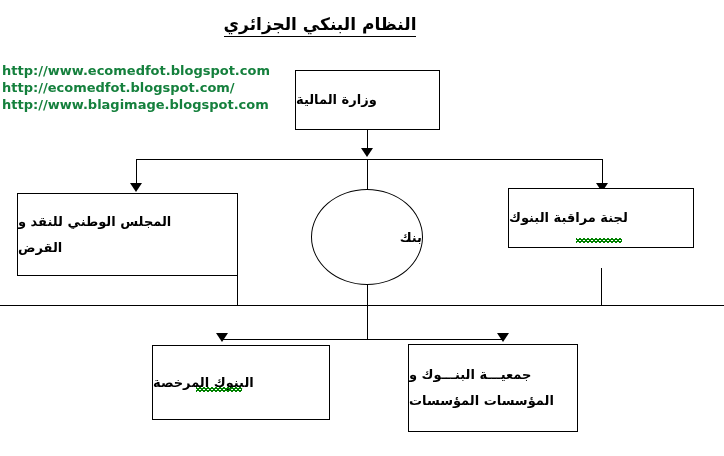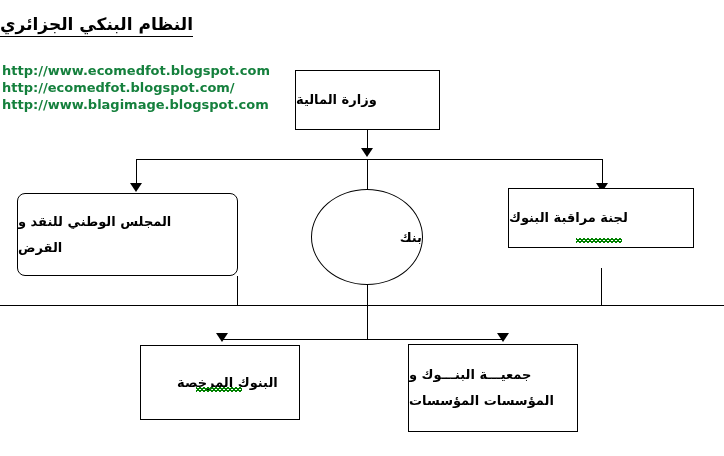--- a/index.html
+++ b/index.html
@@ -16,21 +16,21 @@
     overflow: hidden;
     font-family: "DejaVu Sans", "Liberation Sans", sans-serif;
   }
 
   
   .title {
     position: absolute;
     left: 0;
     top: 14px;
     width: 640px;
-    text-align: left;
+    text-align: center;
     font-family: "DejaVu Sans", "Liberation Sans", sans-serif;
     font-size: 17px;
     font-weight: bold;
     color: #000000;
     direction: rtl;
     letter-spacing: 1px;
     white-space: nowrap;
   }
   .title span.ul {
     border-bottom: 1.5px solid #000000;
@@ -160,21 +160,21 @@
   <div class="hline" style="left:136px; top:159px; width:467px;"></div>
 
   <div class="vline" style="left:136px; top:159px; height:25px;"></div>
   <div class="arrow-down" style="left:130px; top:183px;"></div>
 
   <div class="vline" style="left:602px; top:159px; height:25px;"></div>
   <div class="arrow-down" style="left:596px; top:183px;"></div>
 
   <div class="vline" style="left:367px; top:159px; height:30px;"></div>
 
-  <div class="box" style="left:17px; top:193px; width:221px; height:83px;border-radius:8px;">
+  <div class="box" style="left:17px; top:193px; width:221px; height:83px;">
     <span class="ln sp">المجلس الوطني للنقد و</span>
     <span class="ln sp">القرض</span>
   </div>
 
   <div class="circle" style="left:311px; top:189px; width:112px; height:96px;">
     <span class="ln">بنك</span>
   </div>
 
   <div class="box" style="left:508px; top:188px; width:186px; height:60px;">
     <span class="ln">لجنة مراقبة البنوك</span>
@@ -187,21 +187,21 @@
 
   <div class="hline" style="left:0px; top:305px; width:724px;"></div>
 
   <div class="vline" style="left:367px; top:285px; height:55px;"></div>
 
   <div class="hline" style="left:222px; top:339px; width:281px;"></div>
 
   <div class="arrow-down" style="left:216px; top:333px;"></div>
   <div class="arrow-down" style="left:497px; top:333px;"></div>
 
-  <div class="box" style="left:140px; top:345px; width:160px; height:75px;padding-left:36px;">
+  <div class="box" style="left:152px; top:345px; width:178px; height:75px;">
     <span class="ln">البنوك المرخصة</span>
   </div>
   <div class="squig" style="left:196px; top:387px; width:46px;"></div>
 
   <div class="box" style="left:408px; top:344px; width:170px; height:88px;">
     <span class="ln sp">جمعيـــة البنـــوك و</span>
     <span class="ln sp">المؤسسات المؤسسات</span>
   </div>
 
 </div>

